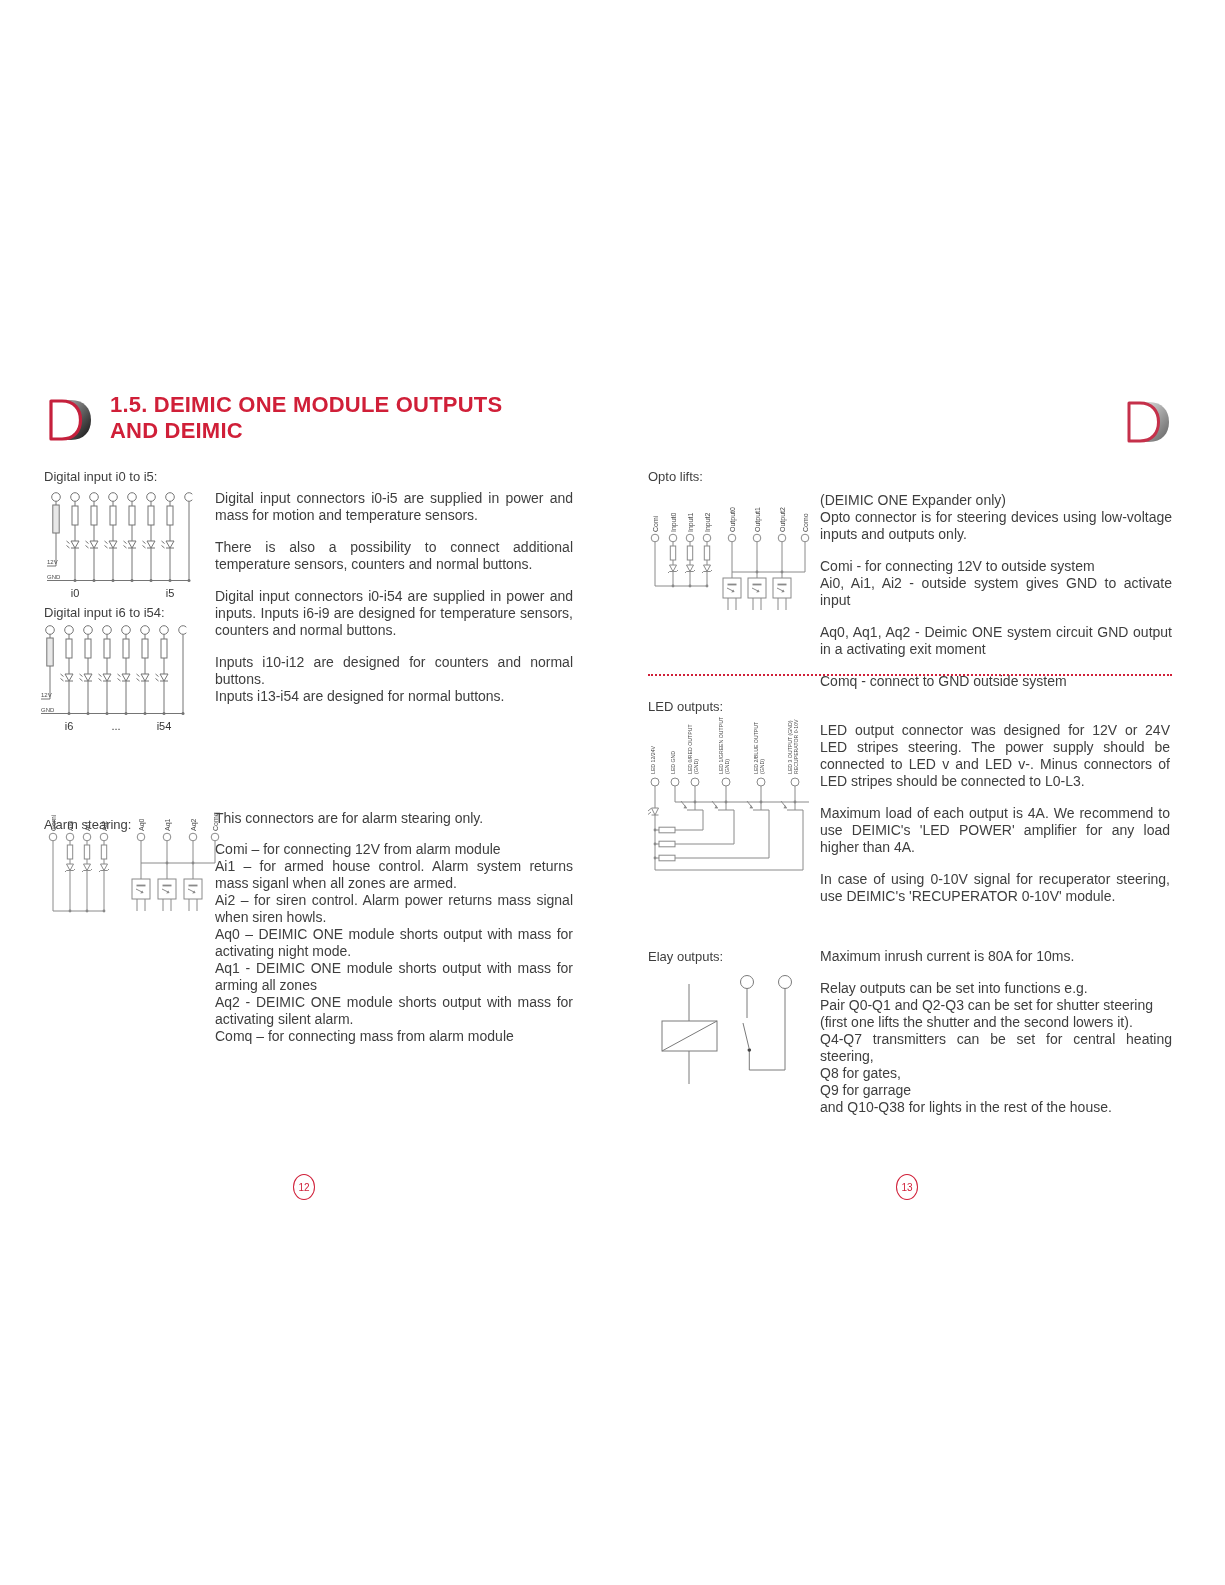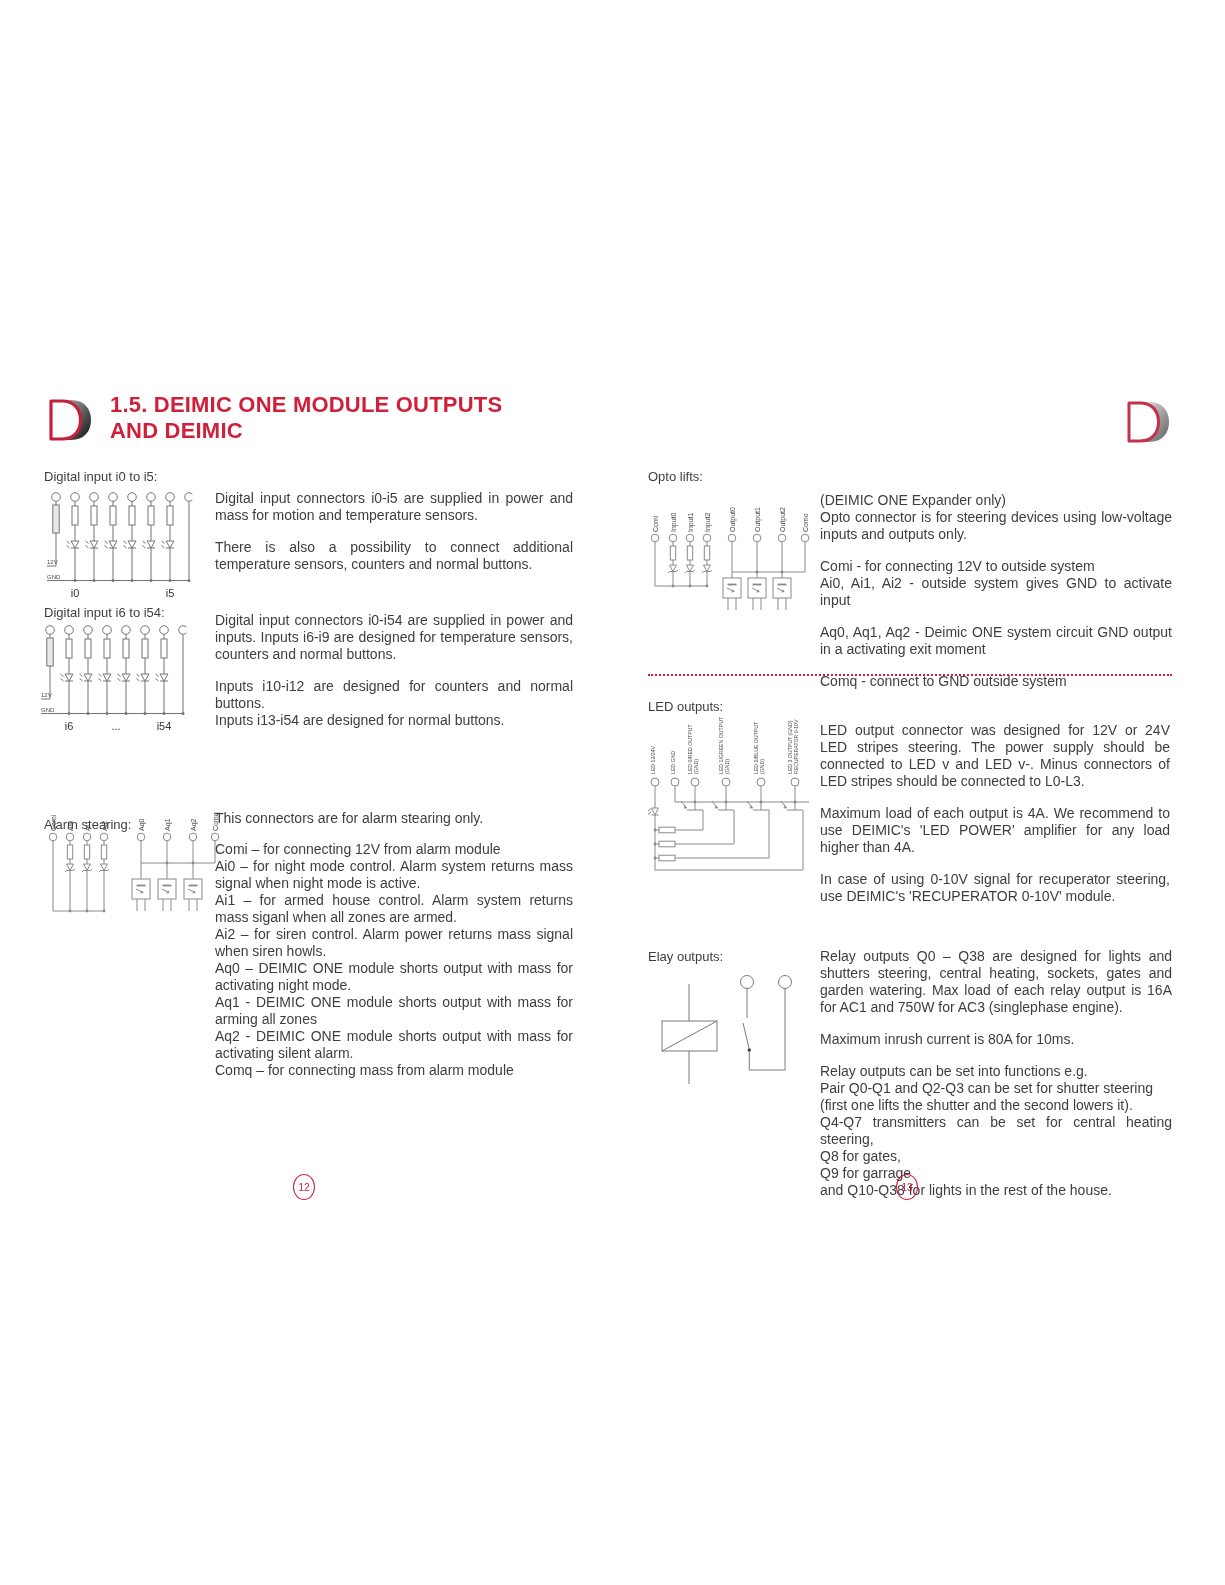--- a/index.html
+++ b/index.html
@@ -109,21 +109,21 @@
     <circle cx="143" cy="91.5" r="1.5" fill="#757575"></circle>
     <text x="1" y="75" font-size="6" fill="#4a4a4a">12V</text>
     <line x1="1" y1="77" x2="10" y2="77" stroke="#757575"></line>
     <text x="1" y="89.5" font-size="6" fill="#4a4a4a">GND</text>
     <line x1="1" y1="91.5" x2="143" y2="91.5" stroke="#757575"></line>
     <text x="29" y="108" font-size="11" fill="#333333" text-anchor="middle">i6</text>
     <text x="76" y="108" font-size="11" fill="#333333" text-anchor="middle">...</text>
     <text x="124" y="108" font-size="11" fill="#333333" text-anchor="middle">i54</text>
   </svg>
 
-  <div class="abs txt" style="left:215px;top:612px;width:358px">
+  <div class="abs txt" style="left:215px;top:588px;width:358px">
     <div class="p">Digital input connectors i0-i54 are supplied in power and inputs. Inputs i6-i9 are designed for temperature sensors, counters and normal buttons.</div>
     <div class="m0">Inputs i10-i12 are designed for counters and normal buttons.</div>
     <div class="m0">Inputs i13-i54 are designed for normal buttons.</div>
   </div>
 
   <div class="abs sec-h" style="left:44px;top:817px">Alarm stearing:</div>
 
   <svg class="abs" style="left:45px;top:801px" width="176" height="128" viewBox="0 0 176 128">
     <defs>
       <g id="zcol" stroke="#8a8a8a" fill="none" stroke-width="1">
@@ -183,21 +183,20 @@
     <use href="#obox" x="96" y="78"></use>
       <use href="#obox" x="122" y="78"></use>
       <use href="#obox" x="148" y="78"></use>
     <circle cx="122" cy="62" r="1.4" fill="#8a8a8a"></circle>
       <circle cx="148" cy="62" r="1.4" fill="#8a8a8a"></circle>
   </svg>
 
   <div class="abs txt" style="left:215px;top:810px;width:358px">
     <div style="margin:0 0 14px 0">This connectors are for alarm stearing only.</div>
     <div class="m0">Comi – for connecting 12V from alarm module</div>
-    <div class="m0">Ai0 – for night mode control. Alarm system returns mass signal when night mode is active.</div>
     <div class="m0">Ai1 – for armed house control. Alarm system returns mass siganl when all zones are armed.</div>
     <div class="m0">Ai2 – for siren control. Alarm power returns mass signal when siren howls.</div>
     <div class="m0">Aq0 – DEIMIC ONE module shorts output with mass for activating night mode.</div>
     <div class="m0">Aq1 - DEIMIC ONE module shorts output with mass for arming all zones</div>
     <div class="m0">Aq2 - DEIMIC ONE module shorts output with mass for activating silent alarm.</div>
     <div class="m0">Comq – for connecting mass from alarm module</div>
   </div>
 
   <div class="abs sec-h" style="left:648px;top:469px">Opto lifts:</div>
 
@@ -339,21 +338,20 @@
       <line x1="95" y1="22.5" x2="95" y2="52"></line>
       <line x1="91" y1="57" x2="97" y2="82"></line>
       <line x1="97.3" y1="84" x2="97.3" y2="104"></line>
       <line x1="97.3" y1="104" x2="133" y2="104"></line>
       <line x1="133" y1="104" x2="133" y2="22.5"></line>
     </g>
     <circle cx="97.3" cy="84" r="1.8" fill="#444444"></circle>
   </svg>
 
   <div class="abs txt" style="left:820px;top:948px;width:352px">
-    <div class="p">Relay outputs Q0 – Q38 are designed for lights and shutters steering, central heating, sockets, gates and garden watering. Max load of each relay output is 16A for AC1 and 750W for AC3 (singlephase engine).</div>
     <div class="p">Maximum inrush current is 80A for 10ms.</div>
     <div class="m0">Relay outputs can be set into functions e.g.</div>
     <div class="m0">Pair Q0-Q1 and Q2-Q3 can be set for shutter steering</div>
     <div class="m0">(first one lifts the shutter and the second lowers it).</div>
     <div class="m0">Q4-Q7 transmitters can be set for central heating steering,</div>
     <div class="m0">Q8 for gates,</div>
     <div class="m0">Q9 for garrage</div>
     <div class="m0">and Q10-Q38 for lights in the rest of the house.</div>
   </div>
 

